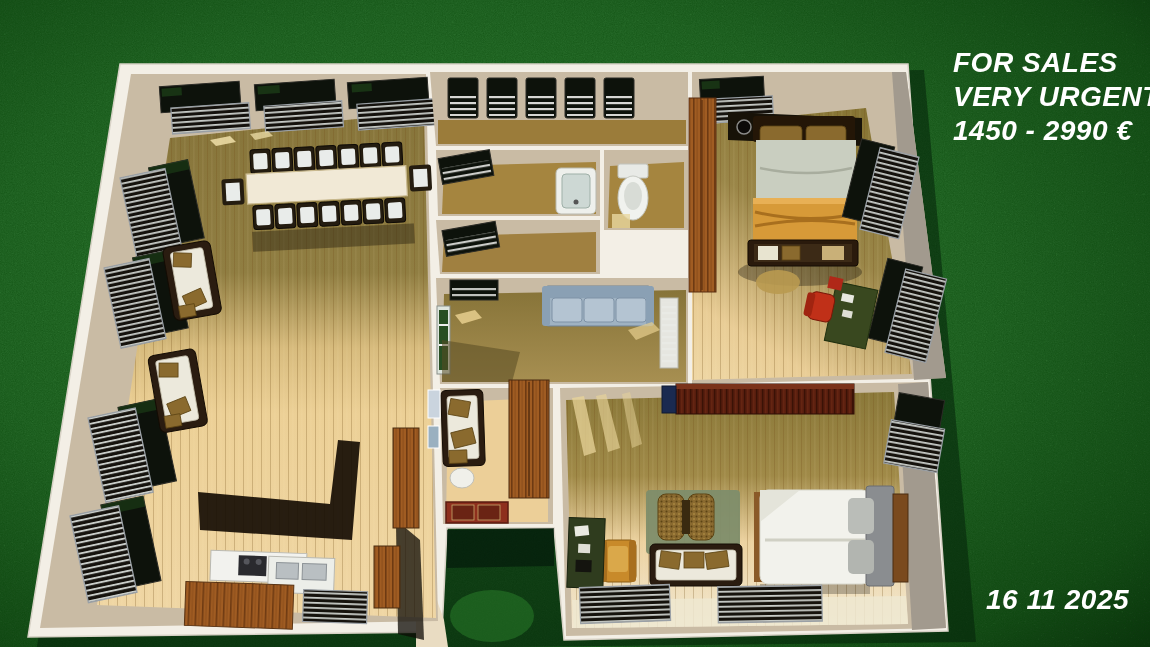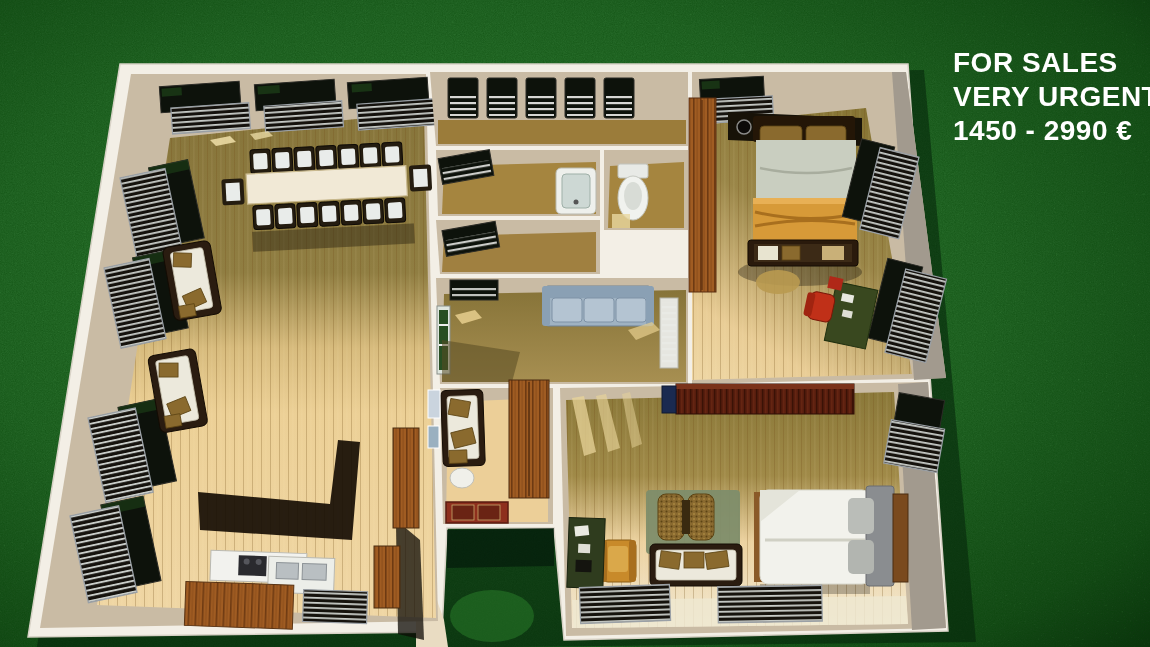--- a/index.html
+++ b/index.html
@@ -1,17 +1,17 @@
 <!DOCTYPE html>
 <html style="--grass_light: #2f7e30; --grass_mid: #1e5c20; --grass_dark: #0c330e; --wall_white: #f3efe6; --wall_tan: #c9bba4; --wall_gray: #a29a8e; --floor_pale: #eed29c; --floor_olive: #8d7b3e; --floor_brown: #a5853f; --window_dark: #0d120b; --radiator_dark: #15120d; --radiator_steel: #c9cdc9; --wood_wardrobe: #a05c22; --wardrobe_maroon: #571d0e; --sofa_gray: #9fb2c2; --bed_blanket_orange: #d79a38; --rug_red: #8e2f1d; --rug_green: #7e8d6a; --armchair_orange: #c88a2a; --desk_green: #2f3c1e; --chair_red: #c03018; --text_white: #ffffff;"><head>
 <meta charset="utf-8">
 <style>
   html,body{margin:0;padding:0;background:#0c330e;}
   .stage{position:relative;width:1150px;height:647px;overflow:hidden;
-         font-family:"Liberation Sans",sans-serif;}
+         font-family:"Liberation Sans",sans-serif;font-style:italic;}
   svg{position:absolute;inset:0;display:block;}
   
   .f-wallW{fill:var(--wall_white,#f3efe6);}
   .f-tan{fill:var(--wall_tan,#c9bba4);}
   .f-gray{fill:var(--wall_gray,#a29a8e);}
   .f-win{fill:var(--window_dark,#0d120b);stroke:#2b2b26;stroke-width:1;}
   .f-rad{fill:url(#radPat);stroke:#9aa0a6;stroke-width:1.2;}
   .f-sofaFrame{fill:#2a1c10;stroke:#140c04;stroke-width:1;}
   .f-cushion{fill:#ece9dc;stroke:#c7c2ae;stroke-width:.8;}
   .f-pillow{fill:#8a6a2e;stroke:#5c4414;stroke-width:.8;}
@@ -450,13 +450,16 @@
       <ellipse cx="492" cy="616" rx="42" ry="26" fill="#2f8a2e" opacity=".45" filter="url(#soft4)"></ellipse>
     </g>
   </g>
 </svg>
 
 <div class="txt" id="listing">
   <div>FOR SALES</div>
   <div>VERY URGENTE</div>
   <div>1450 - 2990 €</div>
 </div>
+<div class="txt" id="datebox">
+  <div>16 11 2025</div>
 </div>
+</div>
 
 </body></html>

